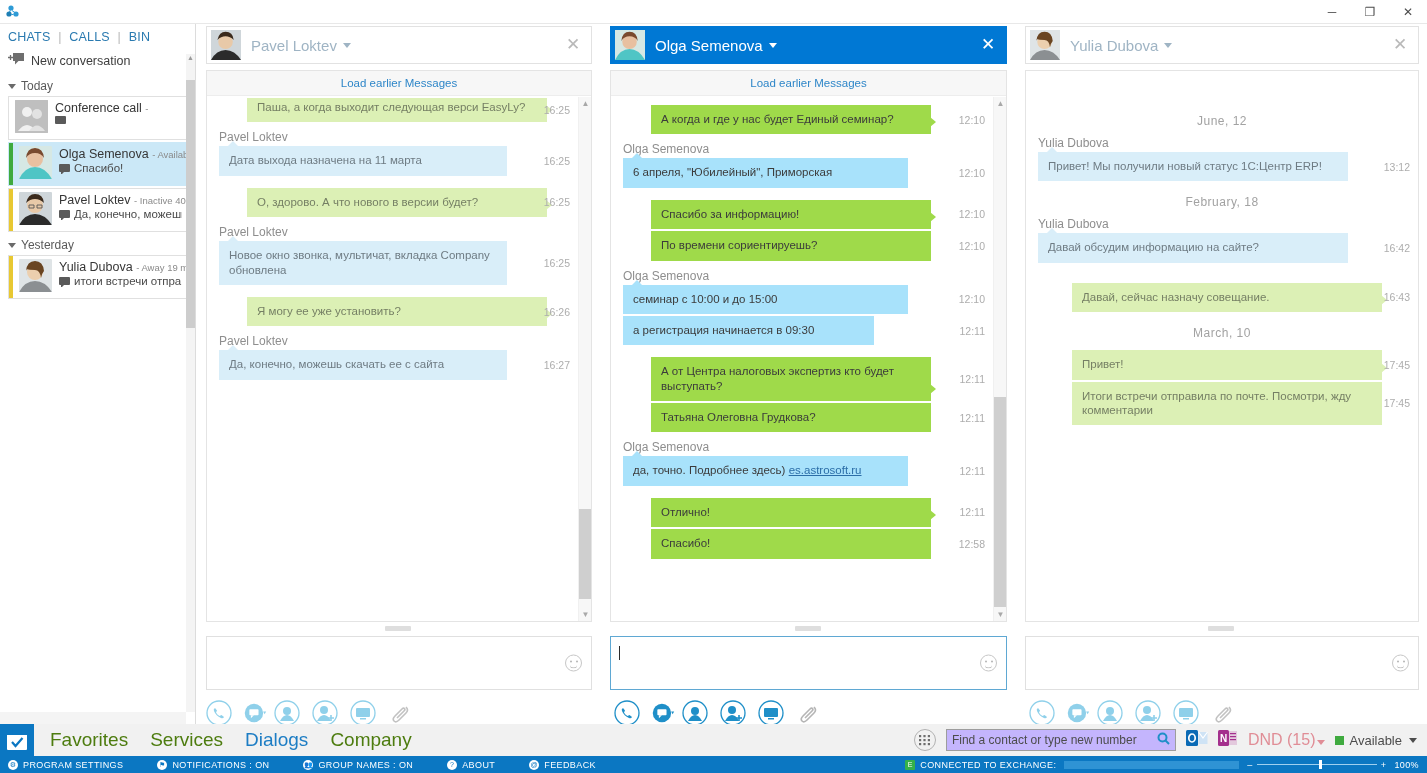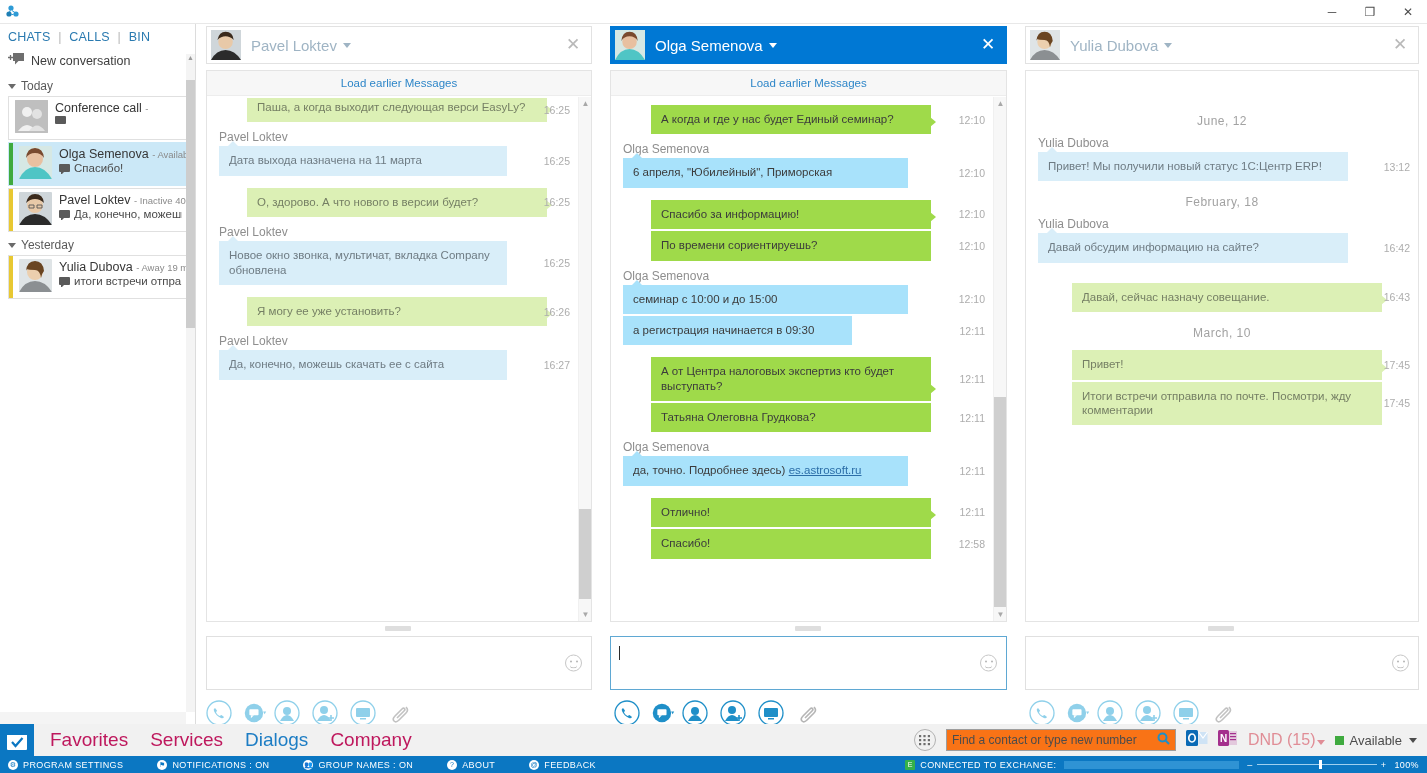--- a/index.html
+++ b/index.html
@@ -199,29 +199,29 @@
 
   
   .appbar {
     position: absolute; left: 0; bottom: 17px; width: 1427px; height: 32px;
     background: #f1f1f1; display: flex; align-items: center;
   }
   .appbar-logo {
     width: 34px; height: 32px; background: #0b77c2; display: flex; align-items: center; justify-content: center;
   }
   .appbar-nav { display: flex; align-items: baseline; gap: 22px; margin-left: 16px; }
-  .appbar-nav .item { font-size: 19px; color: #be185d; cursor: pointer; }
+  .appbar-nav .item { font-size: 19px; color: #4d7c0f; cursor: pointer; }
   .appbar-nav .item.sel { color: #1d7dc4; }
   .appbar-right { margin-left: auto; display: flex; align-items: center; gap: 10px; padding-right: 10px; }
   .dialpad {
     width: 22px; height: 22px; border: 1px solid #b2b2b2; border-radius: 50%;
     display: flex; align-items: center; justify-content: center; cursor: pointer;
   }
   .search-box {
-    width: 230px; height: 22px; border: 1px solid #9d9d9d; background: #f97316;
+    width: 230px; height: 22px; border: 1px solid #9d9d9d; background: #c4b5fd;
     display: flex; align-items: center; padding: 0 5px; font-size: 12px; color: #4c4c4c;
   }
   .search-box .txt { flex: 1; }
   .dnd { font-size: 16px; color: #e08d96; cursor: pointer; }
   .avail { font-size: 13px; color: #4c4c4c; display: flex; align-items: center; gap: 5px; cursor: pointer; }
   .avail .dot { width: 9px; height: 9px; background: #3faa3f; display: inline-block; }
   .tri-d {
     width: 0; height: 0; border-left: 4px solid transparent; border-right: 4px solid transparent;
     border-top: 5px solid currentColor; display: inline-block; margin-left: 2px;
   }
@@ -519,21 +519,21 @@
         <div class="row me">
           <div class="bubble me" style="width:280px">По времени сориентируешь?</div>
           <span class="ts">12:10</span>
         </div>
         <div class="sender">Olga Semenova</div>
         <div class="row them">
           <div class="bubble them tail-them" style="width:285px">семинар с 10:00 и до 15:00</div>
           <span class="ts">12:10</span>
         </div>
         <div class="row them">
-          <div class="bubble them" style="width:229px">а регистрация начинается в 09:30</div>
+          <div class="bubble them" style="width:251px">а регистрация начинается в 09:30</div>
           <span class="ts">12:11</span>
         </div>
         <div class="row me" style="margin-top:12px">
           <div class="bubble me tail-me" style="width:280px">А от Центра налоговых экспертиз кто будет выступать?</div>
           <span class="ts">12:11</span>
         </div>
         <div class="row me">
           <div class="bubble me" style="width:280px">Татьяна Олеговна Грудкова?</div>
           <span class="ts">12:11</span>
         </div>

